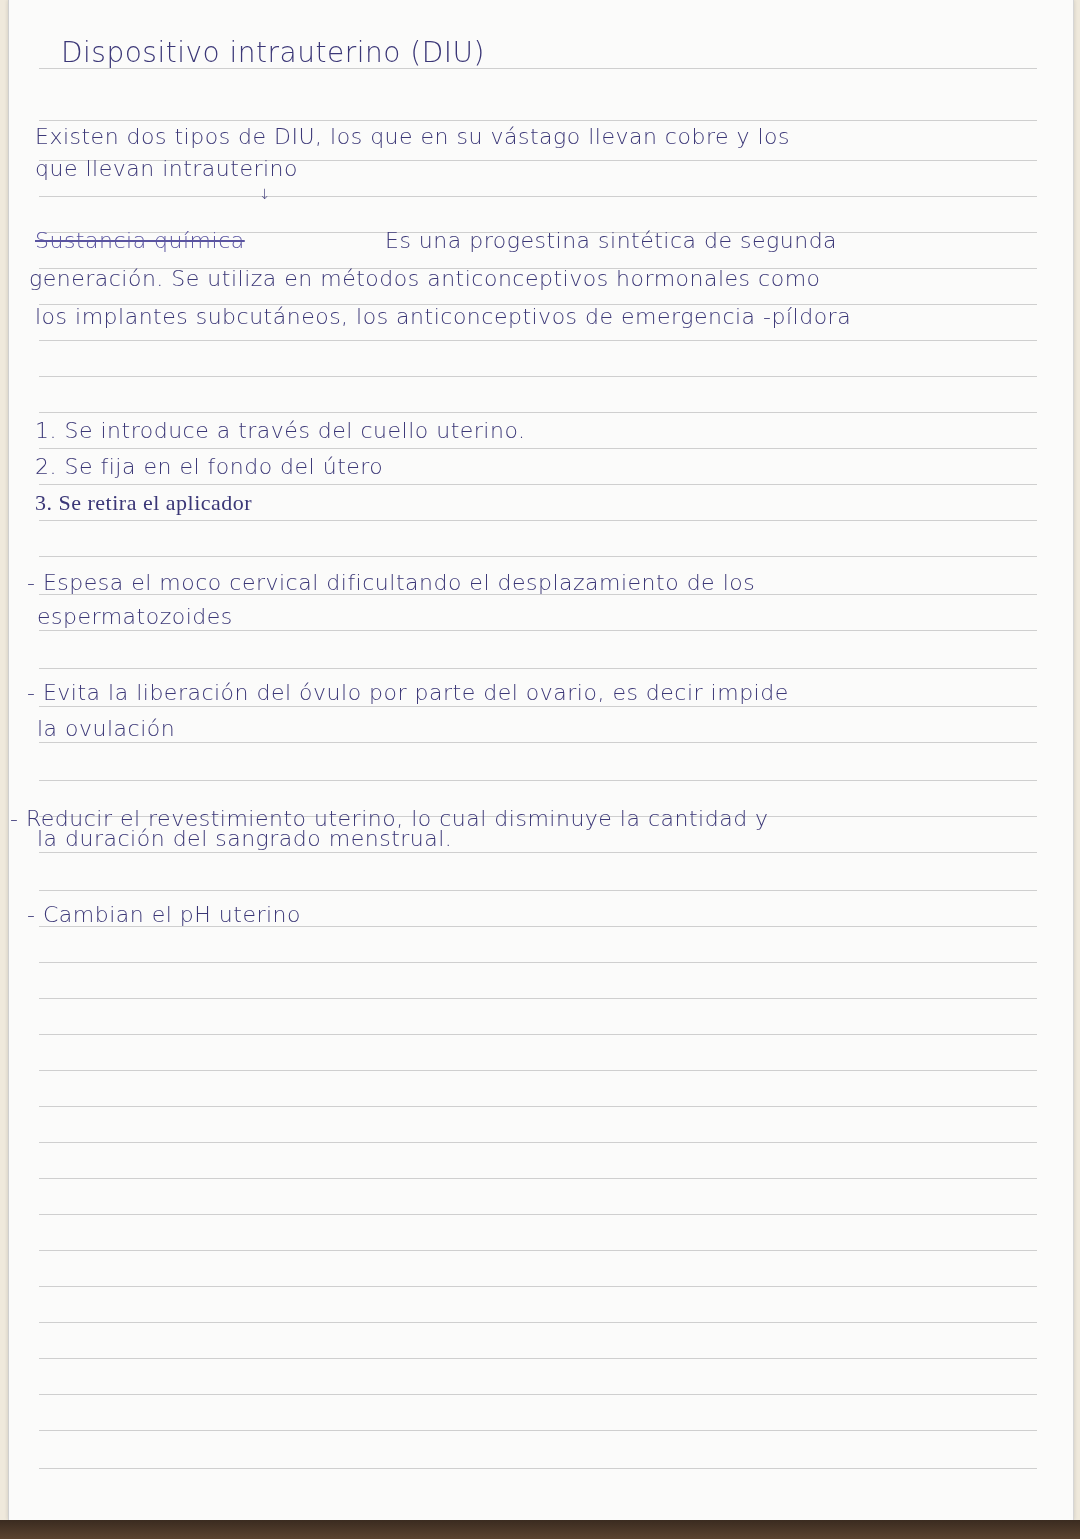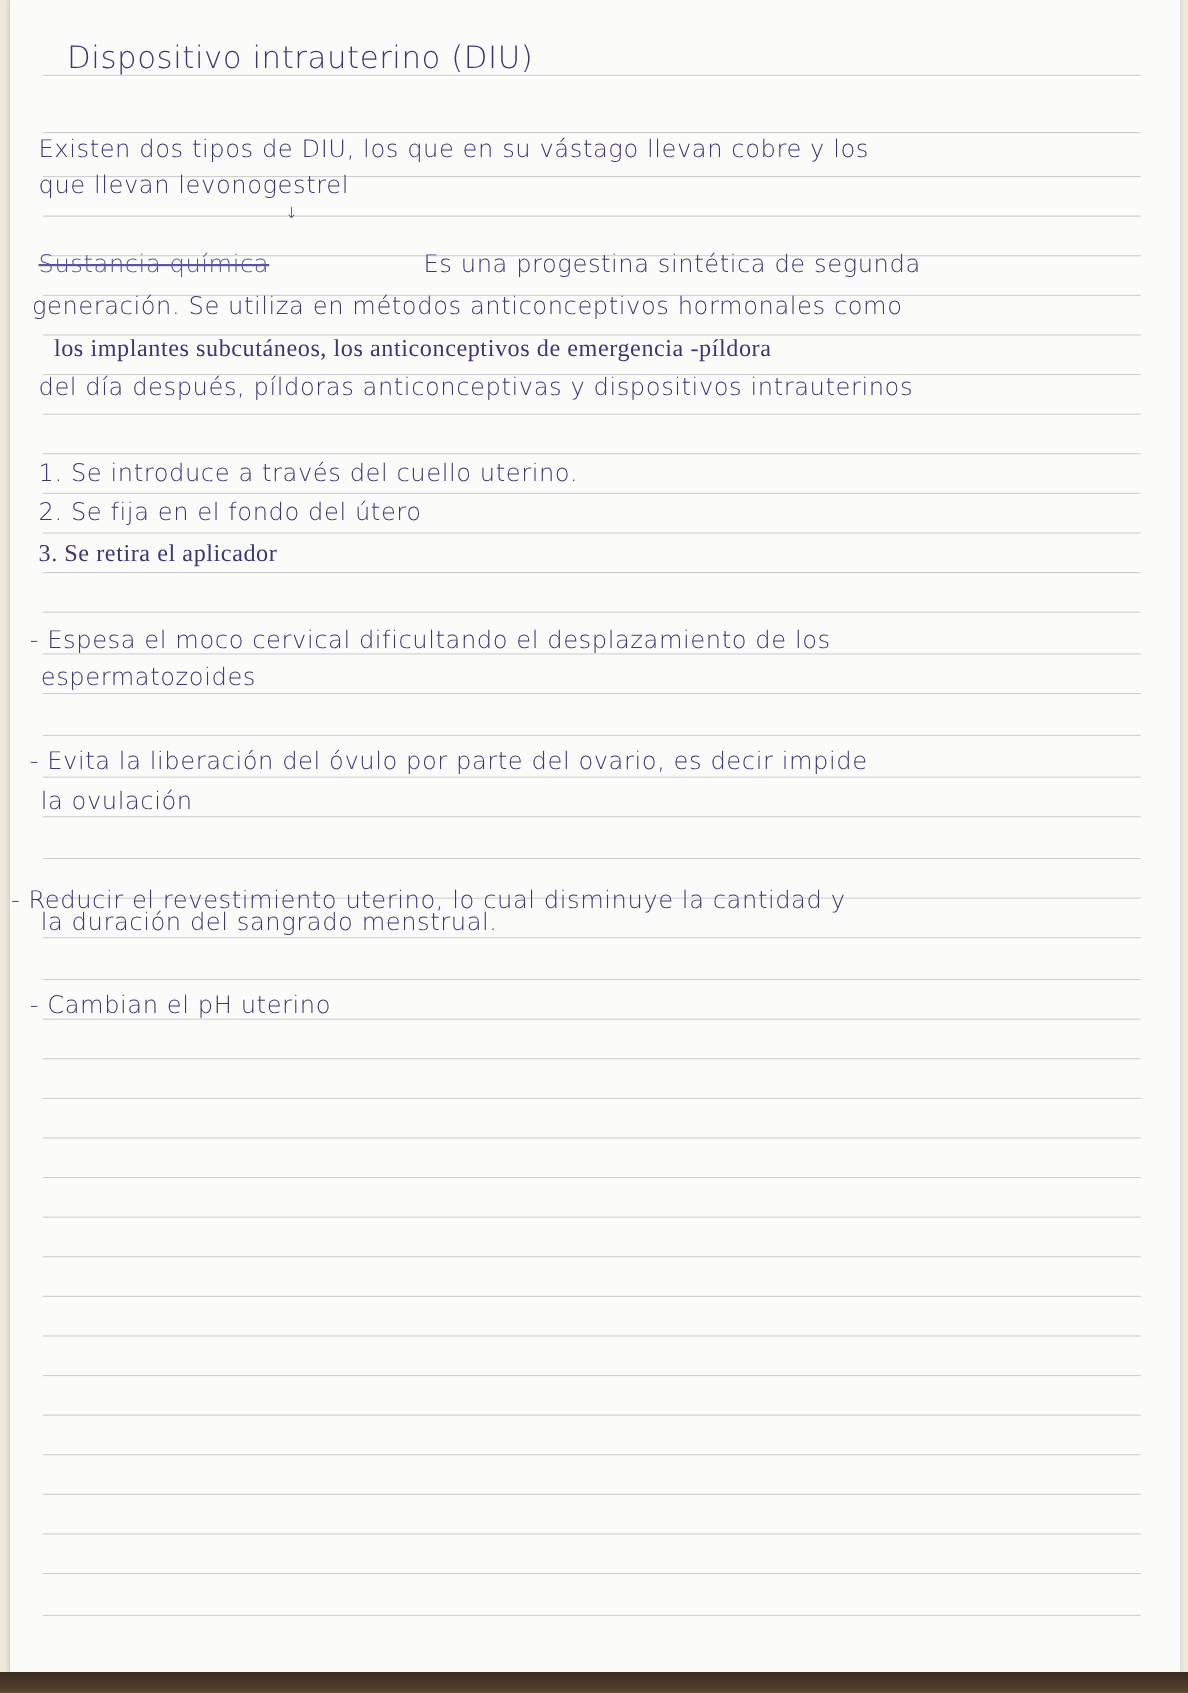--- a/index.html
+++ b/index.html
@@ -72,28 +72,27 @@
   <div class="rule" style="top:1286px"></div>
   <div class="rule" style="top:1322px"></div>
   <div class="rule" style="top:1358px"></div>
   <div class="rule" style="top:1394px"></div>
   <div class="rule" style="top:1430px"></div>
   <div class="rule" style="top:1468px"></div>
 
   <div class="ink title" style="left:52px; top:36px;">Dispositivo intrauterino (DIU)</div>
 
   <div class="ink body-text" style="left:26px; top:124px;">Existen dos tipos de DIU, los que en su vástago llevan cobre y los</div>
-  <div class="ink body-text" style="left:26px; top:156px;">que llevan levonogestrel</div>
+  <div class="ink body-text" style="left:26px; top:156px;">que llevan intrauterino</div>
   <div class="ink arrow" style="left:250px; top:186px;">↓</div>
 
   <div class="ink body-text struck" style="left:26px; top:228px;">Sustancia química</div>
   <div class="ink body-text" style="left:376px; top:228px;">Es una progestina sintética de segunda</div>
   <div class="ink body-text" style="left:20px; top:266px;">generación. Se utiliza en métodos anticonceptivos hormonales como</div>
-  <div class="ink body-text" style="left:40px; top:304px;font-family:Liberation Serif, serif;">los implantes subcutáneos, los anticonceptivos de emergencia -píldora</div>
-  <div class="ink body-text" style="left:26px; top:340px;">del día después, píldoras anticonceptivas y dispositivos intrauterinos</div>
+  <div class="ink body-text" style="left:26px; top:304px;">los implantes subcutáneos, los anticonceptivos de emergencia -píldora</div>
 
   <div class="ink body-text" style="left:26px; top:418px;">1. Se introduce a través del cuello uterino.</div>
   <div class="ink body-text" style="left:26px; top:454px;">2. Se fija en el fondo del útero</div>
   <div class="ink body-text" style="left:26px; top:490px;font-family:Liberation Serif, serif;">3. Se retira el aplicador</div>
 
   <div class="ink body-text" style="left:18px; top:570px;">- Espesa el moco cervical dificultando el desplazamiento de los</div>
   <div class="ink body-text" style="left:28px; top:604px;">espermatozoides</div>
 
   <div class="ink body-text" style="left:18px; top:680px;">- Evita la liberación del óvulo por parte del ovario, es decir impide</div>
   <div class="ink body-text" style="left:28px; top:716px;">la ovulación</div>

